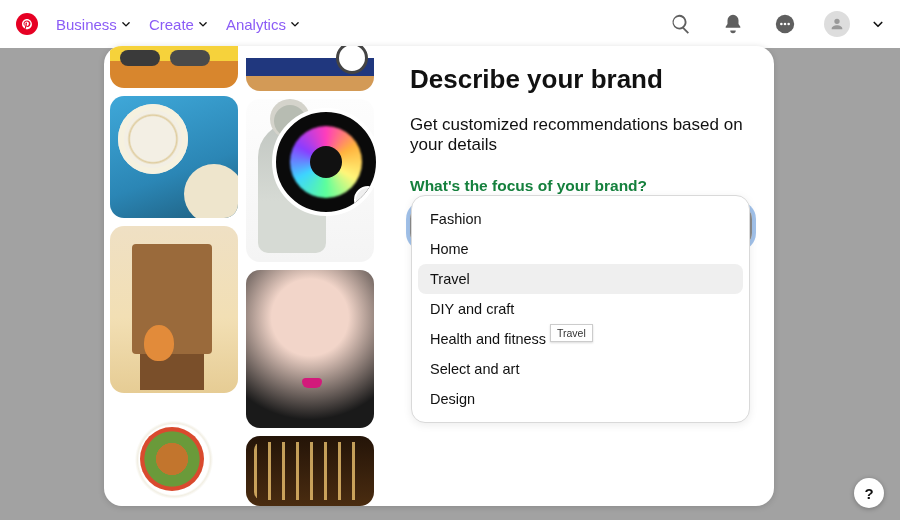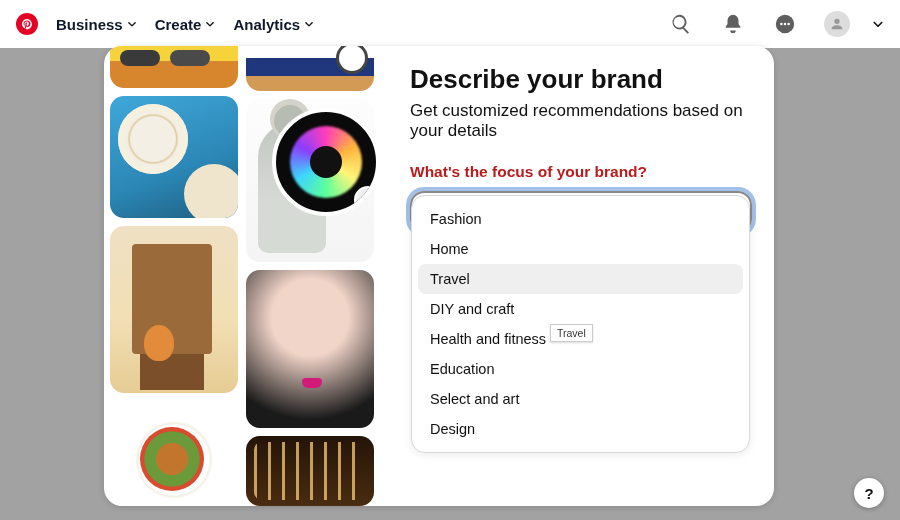--- a/index.html
+++ b/index.html
@@ -3,21 +3,21 @@
 <meta charset="utf-8">
 <style>
   * { box-sizing: border-box; margin: 0; padding: 0; }
   html, body { width: 900px; height: 520px; overflow: hidden; font-family: -apple-system, "Helvetica Neue", Arial, sans-serif; }
   body { background: #a2a2a2; position: relative; }
 
   
   .topbar { position: absolute; top:0; left:0; right:0; height:48px; background:#fff; display:flex; align-items:center; padding:0 16px; gap:18px; }
   .logo { width:22px; height:22px; border-radius:50%; background:#e60023; display:flex; align-items:center; justify-content:center; }
   .logo svg { width:12px; height:12px; fill:#fff; }
-  .navitem { display:flex; align-items:center; gap:4px; font-weight:700; font-size:15px; color:#0f172a; cursor:pointer; }
+  .navitem { display:flex; align-items:center; gap:4px; font-weight:400; font-size:15px; color:#8b5cf6; cursor:pointer; }
   .navitem .chev { width:10px; height:10px; }
   .topbar .spacer { flex:1; }
   .ticon { width:22px; height:22px; fill:#5f5f5f; cursor:pointer; }
   .ticon-wrap { display:flex; align-items:center; justify-content:center; width:34px; height:34px; border-radius:50%; }
   .avatar-top { width:26px; height:26px; border-radius:50%; background:#ddd; display:flex; align-items:center; justify-content:center; }
   .avatar-top svg { width:16px; height:16px; fill:#999; }
 
   
   .card { position:absolute; left:104px; top:46px; width:670px; height:460px; background:#fff; border-radius:18px; overflow:hidden; box-shadow:0 1px 6px rgba(0,0,0,0.15); display:flex; }
   .collage { width:280px; height:100%; display:flex; gap:8px; padding:0 8px 0 6px; }
@@ -46,23 +46,23 @@
   .pin.face:after { content:""; position:absolute; width:20px; height:10px; background:#d21a7b; border-radius:6px 6px 10px 10px; left:56px; bottom:40px; }
   .pin.lights { height:80px; background:linear-gradient(180deg,#241408 0%, #4a2c10 100%); }
   .pin.lights:before { content:""; position:absolute; inset:6px 8px; background:repeating-linear-gradient(90deg, rgba(255,210,120,0.9) 0 3px, transparent 3px 14px); opacity:0.8; border-radius:8px; }
   .avatar-ring { position:absolute; left:272px; top:108px; width:108px; height:108px; border-radius:50%; border:4px solid #fff; background:#0a0a0a; overflow:hidden; z-index:3; }
   .avatar-ring:before { content:""; position:absolute; inset:14px; border-radius:50%; background:conic-gradient(#ff3dbb, #ffb23d, #fff67a, #5cff9b, #3dd5ff, #8a3dff, #ff3dbb); filter:blur(1px); }
   .avatar-ring:after { content:""; position:absolute; inset:34px; border-radius:50%; background:#111; }
   .avatar-edit { position:absolute; right:-6px; bottom:-2px; width:28px; height:28px; border-radius:50%; background:#efefef; border:2px solid #fff; display:flex; align-items:center; justify-content:center; }
   .avatar-edit svg { width:12px; height:12px; fill:#565656; }
 
   .formside { flex:1; padding:18px 22px 0 28px; position:relative; }
-  h1.title { font-size:26px; font-weight:700; color:#111; margin-bottom:6px; }
+  h1.title { font-size:26px; font-weight:700; color:#111; margin-bottom:20px; }
   p.subtitle { font-size:17px; color:#111; margin-bottom:22px; }
-  .fieldlabel { font-size:15.5px; font-weight:700; color:#b91c1c; margin-bottom:10px; }
+  .fieldlabel { font-size:15.5px; font-weight:700; color:#15803d; margin-bottom:10px; }
   .select { width:342px; height:42px; border:2px solid #8a8a8a; border-radius:14px; padding:0 14px; display:flex; align-items:center; justify-content:space-between; color:#333; font-size:15px; cursor:pointer; box-shadow:0 0 0 4px rgba(68,132,212,0.5); }
   .select .chev { width:14px; height:14px; }
 
   .dropdown { position:absolute; left:411px; top:195px; width:339px; background:#fff; border:1px solid #d9d9d9; border-radius:14px; padding:8px 6px; z-index:5; box-shadow:0 2px 8px rgba(0,0,0,0.08); }
   .opt { padding:7px 12px; font-size:14.5px; color:#111; border-radius:8px; cursor:pointer; }
   .opt.hover { background:#efefef; }
 
   .tooltip { position:absolute; left:550px; top:324px; background:#fff; border:1px solid #ccc; padding:2px 6px; font-size:10.5px; color:#333; z-index:6; box-shadow:0 1px 2px rgba(0,0,0,0.15); }
 
   .helpfab { position:absolute; right:16px; bottom:12px; width:30px; height:30px; border-radius:50%; background:#fff; box-shadow:0 1px 5px rgba(0,0,0,0.28); display:flex; align-items:center; justify-content:center; font-weight:700; font-size:15px; color:#111; cursor:pointer; }
@@ -163,21 +163,20 @@
       </svg>
   </div>
 </div>
 
 <div class="dropdown" id="dropdown">
     <div class="opt">Fashion</div>
     <div class="opt">Home</div>
     <div class="opt hover">Travel</div>
     <div class="opt">DIY and craft</div>
     <div class="opt">Health and fitness</div>
-    <div class="opt">Education</div>
     <div class="opt">Select and art</div>
     <div class="opt">Design</div>
   </div>
 
 <div class="tooltip">Travel</div>
 
 <div class="helpfab">
   <span>?</span>
 </div>
 

